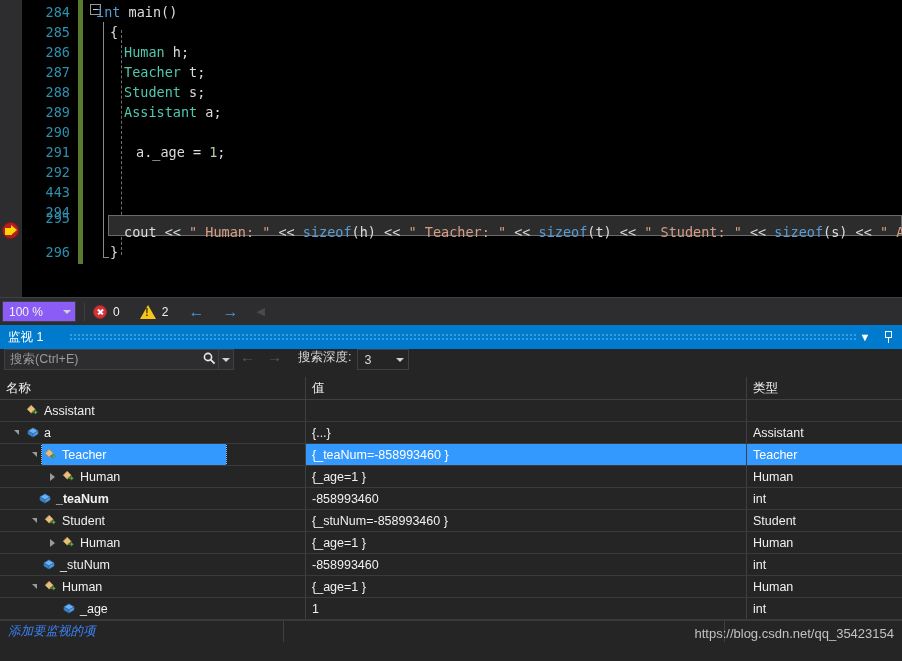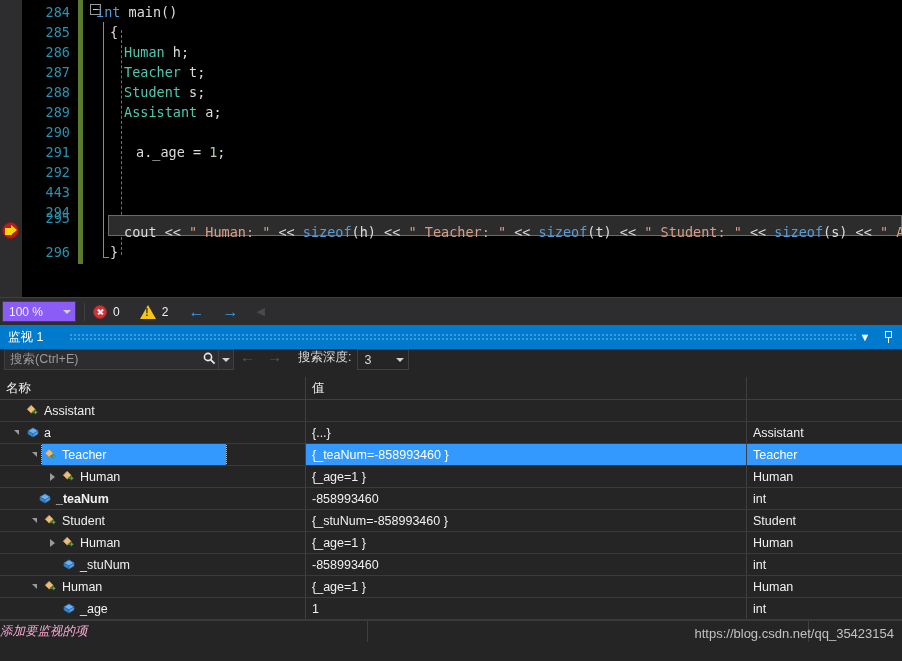--- a/index.html
+++ b/index.html
@@ -428,26 +428,26 @@
   }
   .label { padding-left: 2px; }
 
   .watch-footer {
     height: 21px;
     display: flex;
     border-top: 1px solid #3a3a3a;
     font-size: 12.5px;
   }
   .footer-name {
-    width: 368px;
-    box-sizing: border-box;
-    padding-left: 0;
-    display: flex;
-    align-items: center;
-    color: #f9a8d4;
+    width: 284px;
+    box-sizing: border-box;
+    padding-left: 8px;
+    display: flex;
+    align-items: center;
+    color: #3b82f6;
     font-style: italic;
     border-right: 1px solid #3f3f46;
   }
   .footer-value {
     width: 441px;
     border-right: 1px solid #3f3f46;
     box-sizing: border-box;
   }
   .footer-type { flex: 1; }
 
@@ -554,20 +554,21 @@
       <div class="depth-combo">
         <span>3</span>
         <span class="caret-dn"></span>
       </div>
     </div>
 
     <div class="grid">
       <div class="grid-head">
         <div class="gh col-name">名称</div>
         <div class="gh col-value">值</div>
+        <div class="gh col-type">类型</div>
       </div>
       <div id="grid-body">
           <div class="grid-row">
             <div class="cell c-name col-name">
               <div class="name-inner" style="padding-left: 8px;">
                 <span class="expander"></span>
                 <span class="ico">
                   <svg width="15" height="14" viewBox="0 0 15 14">
                     <path d="M1.2 5.2 L5.2 1.2 L9.2 5.2 L5.2 9.2 Z" fill="#e8bd80" stroke="#b98a45" stroke-width="0.8"></path>
                     <path d="M6.4 7.8 h2.6 v-1.6 l2.4 2.0 l-2.4 2.0 v-1.6 h-2.6 z" fill="#6fbf55" stroke="#3f7f30" stroke-width="0.7"></path>
@@ -684,21 +685,21 @@
                   </svg>
                 </span>
                 <span class="label">Human</span>
               </div>
             </div>
             <div class="cell c-value col-value">{_age=1 }</div>
             <div class="cell c-type col-type">Human</div>
           </div>
           <div class="grid-row">
             <div class="cell c-name col-name">
-              <div class="name-inner" style="padding-left: 44px;">
+              <div class="name-inner" style="padding-left: 24px;">
                 <span class="expander"></span>
                 <span class="ico">
                   <svg width="14" height="13" viewBox="0 0 14 13">
                     <path d="M2 5 L7 2 L12 5 L7 8 Z" fill="#6ab0f3" stroke="#3a7fc0" stroke-width="0.8"></path>
                     <path d="M2 5 L2 8 L7 11 L7 8 Z" fill="#3f86cc" stroke="#2f6ba5" stroke-width="0.8"></path>
                     <path d="M12 5 L12 8 L7 11 L7 8 Z" fill="#5a9fe0" stroke="#2f6ba5" stroke-width="0.8"></path>
                   </svg>
                 </span>
                 <span class="label">_stuNum</span>
               </div>

